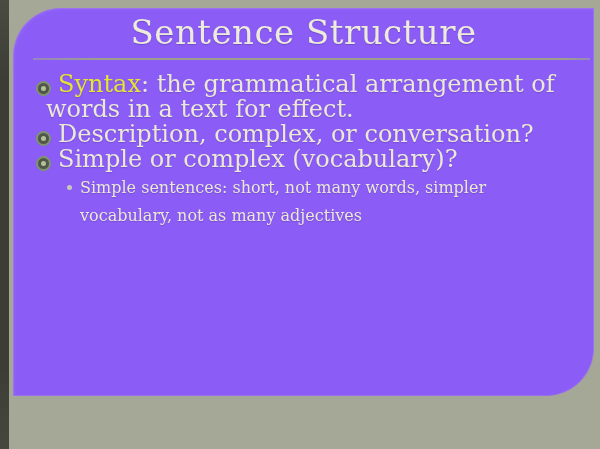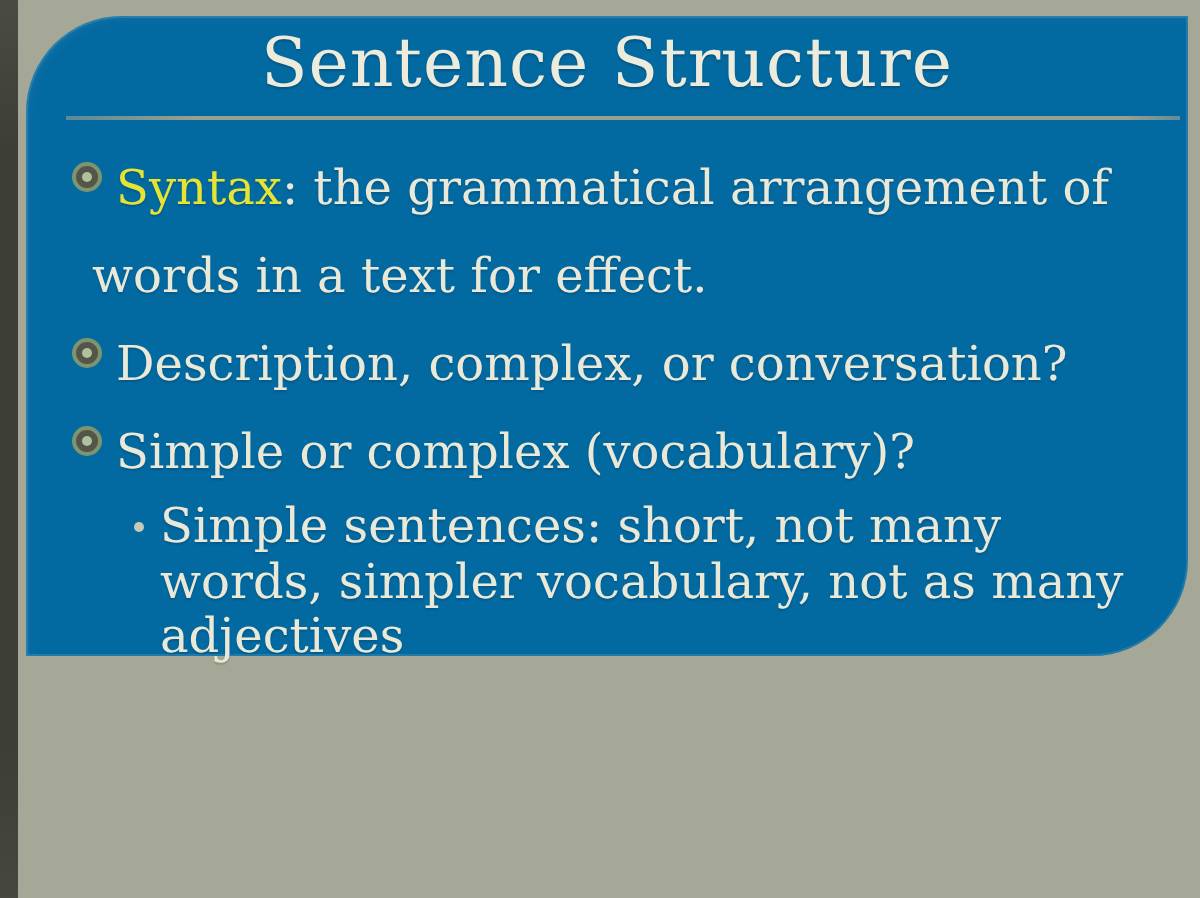--- a/index.html
+++ b/index.html
@@ -18,22 +18,22 @@
   .left-bar {
     position: absolute;
     left: 0; top: 0;
     width: 9px; height: 449px;
     background: linear-gradient(180deg, #4a4c43 0%, #3c3e36 18%, #3c3e36 82%, #464840 100%);
   }
   
   .panel {
     position: absolute;
     left: 13px; top: 8px;
-    width: 581px; height: 320px;
-    background: #0369a1;
+    width: 581px; height: 388px;
+    background: #8b5cf6;
     border-radius: 48px 0 48px 0;
     box-shadow: inset 0 0 0 1px rgba(226,229,210,0.14),
                 inset 2px 2px 4px rgba(255,255,255,0.05);
   }
   .title-block {
     padding-top: 4px;
     text-align: center;
     color: #edebdb;
     font-size: 34px;
     line-height: 40px;
@@ -49,21 +49,21 @@
   .content {
     margin-top: 12px;
     padding-left: 23px;
     padding-right: 12px;
     color: #eae8d6;
   }
   .bullet-item {
     display: flex;
     align-items: flex-start;
     font-size: 24px;
-    line-height: 44px;
+    line-height: 25px;
     text-shadow: 0 1px 1px rgba(0,0,0,0.15);
   }
   .bullet-icon {
     flex: 0 0 15px;
     width: 15px; height: 15px;
     margin-top: 9px;
     margin-right: 7px;
     border: 2px solid #7e9470;
     border-radius: 50%;
     background: #525547;
@@ -81,21 +81,21 @@
   .bullet-text {
     margin-left: -12px;
     text-indent: 12px;
   }
   .term-highlight { color: #e6e432; }
   .sub-list { margin-top: 2px; }
   .sub-item {
     display: flex;
     align-items: flex-start;
     padding-left: 31px;
-    font-size: 24px;
+    font-size: 16px;
     line-height: 27.5px;
     text-shadow: 0 1px 1px rgba(0,0,0,0.15);
   }
   .sub-dot-icon {
     flex: 0 0 5px;
     width: 5px; height: 5px;
     margin-top: 11px;
     margin-right: 8px;
     border-radius: 50%;
     background: #c7c9b8;

